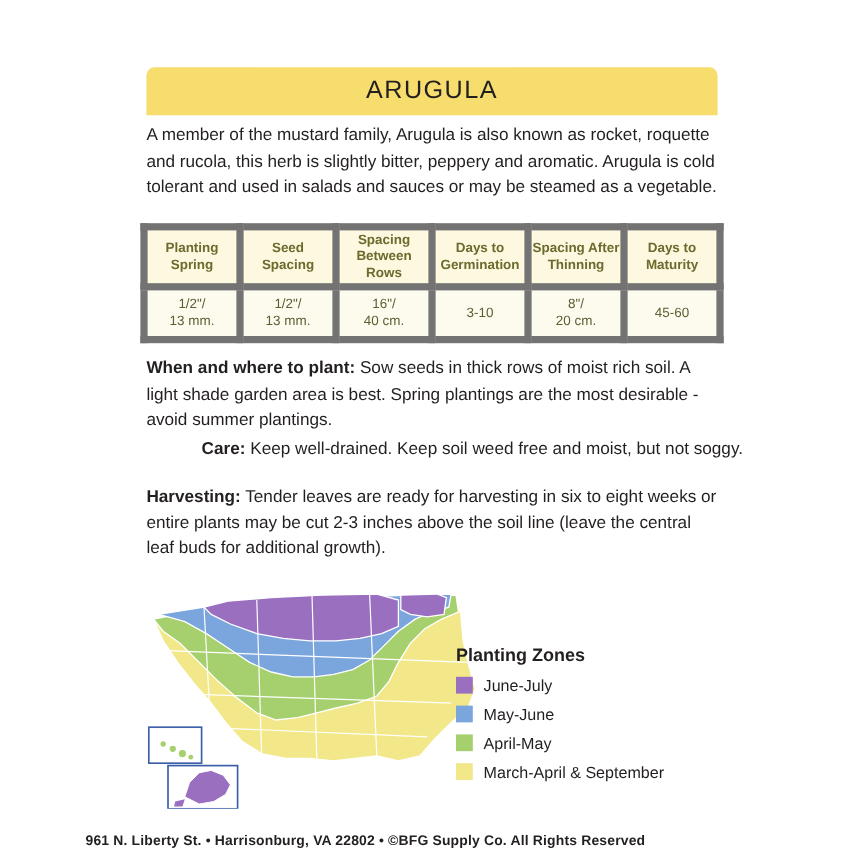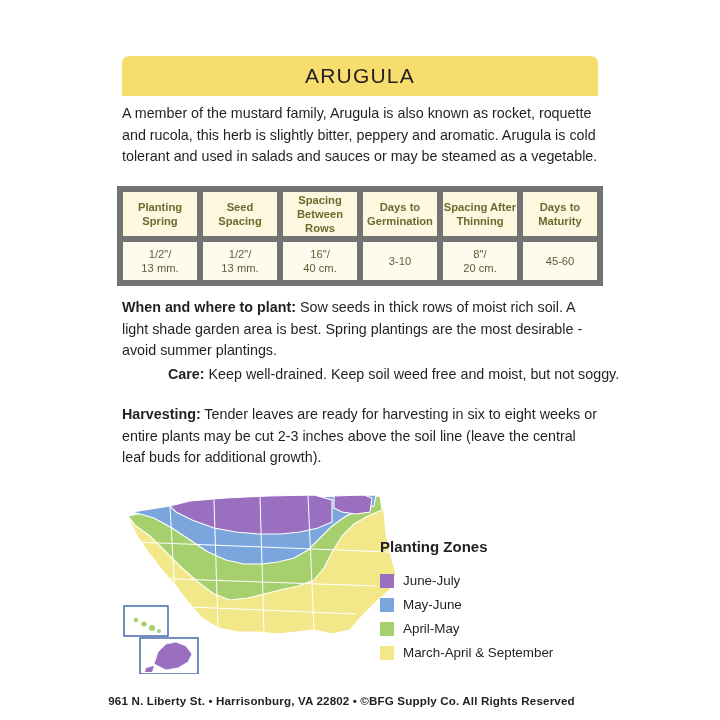--- a/index.html
+++ b/index.html
@@ -117,21 +117,21 @@
     width: 220px;
   }
   .legend-title {
     font-size: 15px;
     font-weight: bold;
     color: #231f20;
     margin-bottom: 9px;
   }
   .legend-row {
     display: flex;
-    align-items: flex-end;
+    align-items: flex-start;
     height: 24px;
   }
   .legend-swatch {
     width: 14px;
     height: 14px;
     margin-right: 9px;
     flex: 0 0 auto;
   }
   .legend-label {
     font-size: 13.4px;
@@ -142,21 +142,20 @@
   .footer {
     position: absolute;
     left: 0;
     top: 694px;
     width: 609px;
     text-align: center;
     font-size: 11.6px;
     font-weight: bold;
     letter-spacing: 0.15px;
     color: #231f20;
-    padding-left: 37px;
   }
 </style>
 </head>
 <body>
 
 <div class="page">
 
   <div class="banner">
     <div class="banner-title">ARUGULA</div>
   </div>

